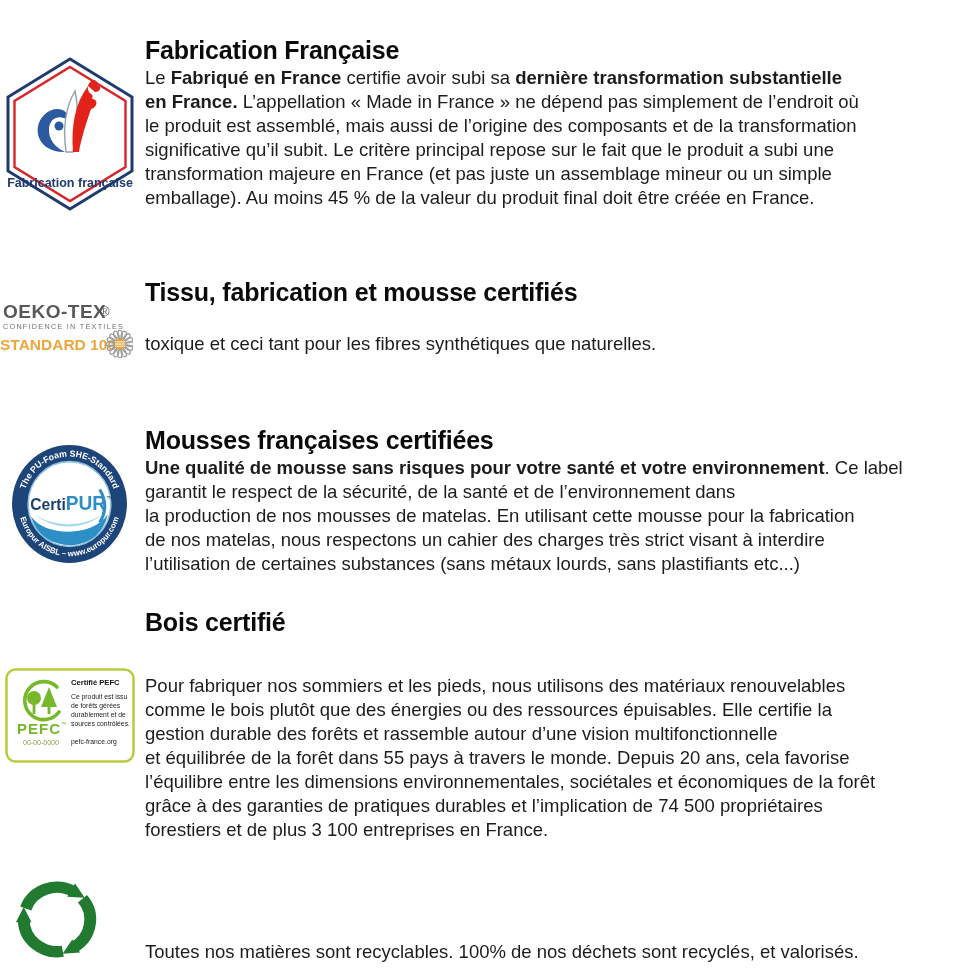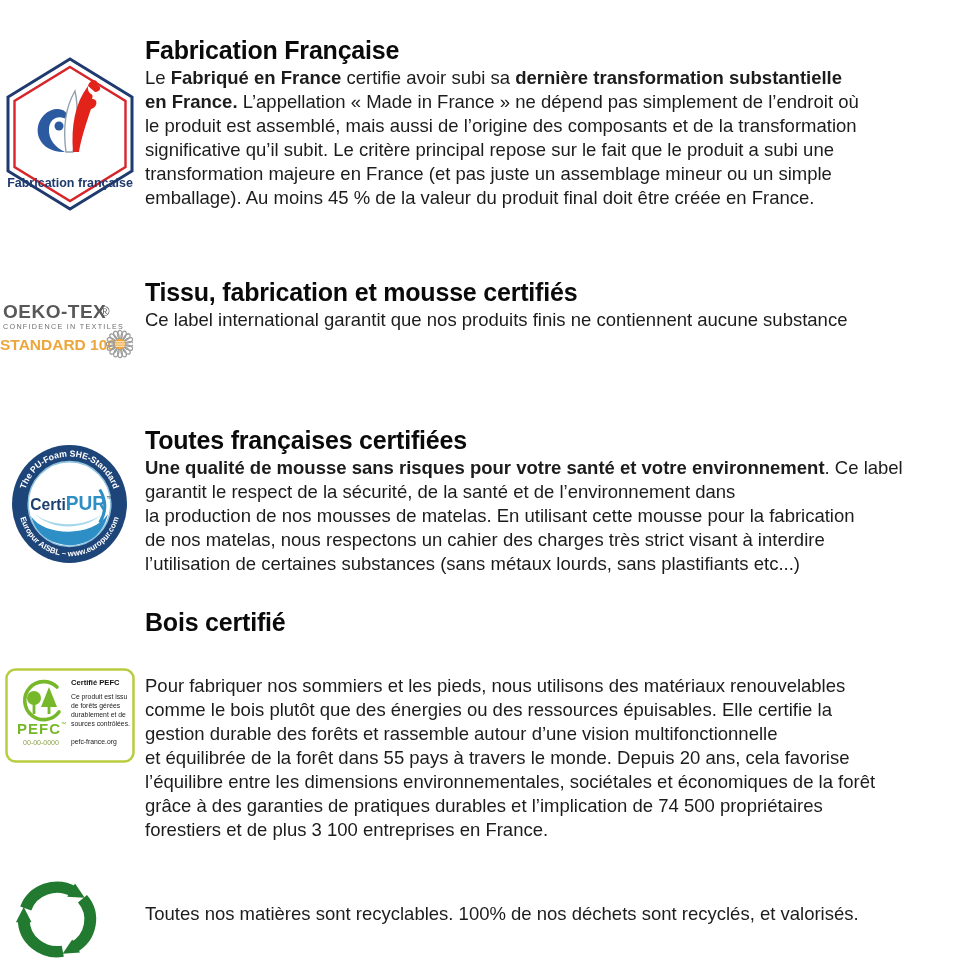--- a/index.html
+++ b/index.html
@@ -65,21 +65,21 @@
             <use href="#petal" transform="rotate(315)"></use>
           <use href="#petal" transform="rotate(337.5)"></use>
           <circle cx="0" cy="0" r="5.4" fill="#eda63b"></circle>
           <line x1="-4.6" y1="-2.2" x2="4.6" y2="-2.2" stroke="#ffffff" stroke-width="0.9"></line>
           <line x1="-5.2" y1="0" x2="5.2" y2="0" stroke="#ffffff" stroke-width="0.9"></line>
           <line x1="-4.6" y1="2.2" x2="4.6" y2="2.2" stroke="#ffffff" stroke-width="0.9"></line>
         </g>
       </svg>
     </div>
     <h2 class="sec-title" style="left:145px;top:278px">Tissu, fabrication et mousse certifiés</h2>
-    <p class="sec-body" style="left:145px;top:308px"><span>Ce label international garantit que nos produits finis ne contiennent aucune substance</span><br></p>
+    <p class="sec-body" style="left:145px;top:308px"><br><span>toxique et ceci tant pour les fibres synthétiques que naturelles.</span></p>
   </section>
 
   <section>
     <div class="logo" style="left:9px;top:442px;width:121px;height:124px">
       <svg viewBox="0 0 120 120" width="121" height="124" preserveAspectRatio="none">
         <defs>
           <path id="ctp" d="M 14,60 A 46,46 0 0 1 106,60" fill="none"></path>
           <path id="cbp" d="M 9.5,60 A 50.5,50.5 0 0 0 110.5,60" fill="none"></path>
           <clipPath id="cpc">
               <circle cx="60" cy="60" r="41"></circle>
@@ -97,21 +97,21 @@
         <g clip-path="url(#cpc)">
           <path d="M22,72 C36,92 84,92 98,70 C92,96 68,104 48,98 C34,94 25,84 22,72 Z" fill="#2e8fc6"></path>
           <path d="M26,70 C42,86 78,86 94,68 C80,82 44,84 26,70 Z" fill="#a6d7ec"></path>
           <path d="M90,46 Q100,62 90,78" fill="none" stroke="#2e8fc6" stroke-width="3"></path>
         </g>
         <text x="21" y="66">
           <tspan font-size="15.5" fill="#1c3f6e" font-weight="600">Certi</tspan><tspan font-size="19" font-weight="bold" fill="#2e8fc6">PUR</tspan><tspan font-size="7" dy="-9" fill="#1c3f6e">™</tspan>
         </text>
       </svg>
     </div>
-    <h2 class="sec-title" style="left:145px;top:426px">Toutes françaises certifiées</h2>
+    <h2 class="sec-title" style="left:145px;top:426px">Mousses françaises certifiées</h2>
     <p class="sec-body" style="left:145px;top:456px"><span class="b">Une qualité de mousse sans risques pour votre santé et votre environnement</span><span>. Ce label</span><br><span>garantit le respect de la sécurité, de la santé et de l’environnement dans</span><br><span>la production de nos mousses de matelas. En utilisant cette mousse pour la fabrication</span><br><span>de nos matelas, nous respectons un cahier des charges très strict visant à interdire</span><br><span>l’utilisation de certaines substances (sans métaux lourds, sans plastifiants etc...)</span></p>
   </section>
 
   <section>
     <div class="logo" style="left:5px;top:668px;width:130px;height:95px">
       <svg viewBox="0 0 130 95" width="130" height="95">
         <rect x="1.5" y="1.5" width="127" height="92" rx="9" fill="#ffffff" stroke="#b9cc3f" stroke-width="2.5"></rect>
         <g>
           <path d="M52,19 A19,19 0 1 0 54,44" fill="none" stroke="#76b82a" stroke-width="3.6" stroke-linecap="round"></path>
           <circle cx="29" cy="30" r="7" fill="#76b82a"></circle>
@@ -146,16 +146,16 @@
             <path d="M 18.1 38.4 A 34 34 0 0 1 67 20.6" fill="none" stroke="#217a2f" stroke-width="12"></path>
             <polygon points="78.3,27.1 60.4,26 68.4,12.2"></polygon>
           </g>
           <g transform="rotate(240 50 50)">
             <path d="M 18.1 38.4 A 34 34 0 0 1 67 20.6" fill="none" stroke="#217a2f" stroke-width="12"></path>
             <polygon points="78.3,27.1 60.4,26 68.4,12.2"></polygon>
           </g>
         </g>
       </svg>
     </div>
-    <p class="sec-body" style="left:145px;top:902px"><span>Toutes nos matières sont recyclables. 100% de nos déchets sont recyclés, et valorisés.</span></p>
+    <p class="sec-body" style="left:145px;top:940px"><span>Toutes nos matières sont recyclables. 100% de nos déchets sont recyclés, et valorisés.</span></p>
   </section>
 
 </main>
 
 </body></html>

